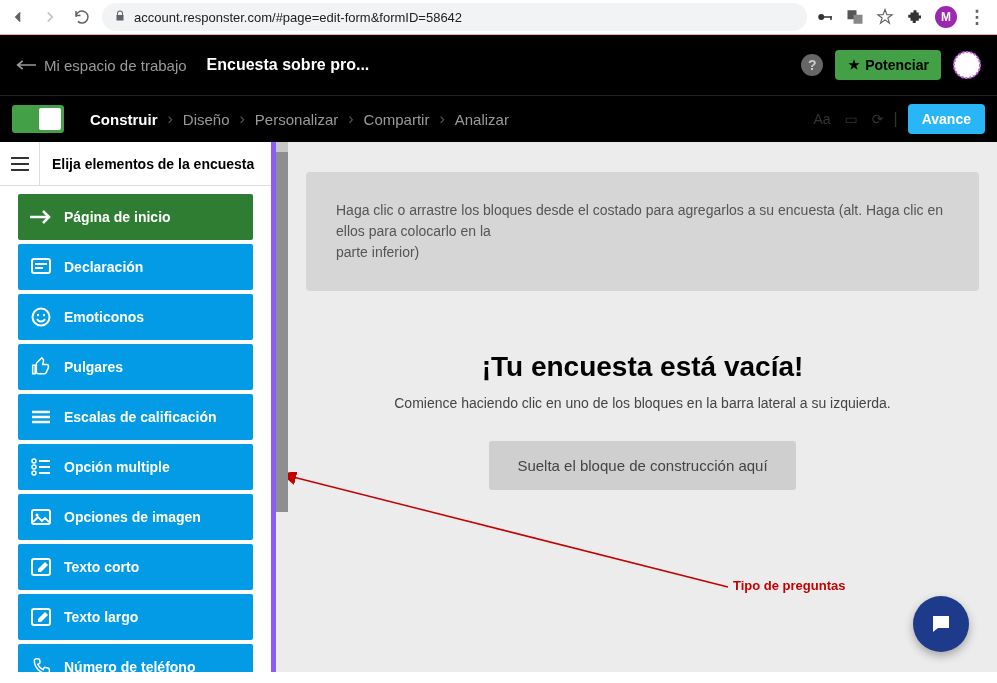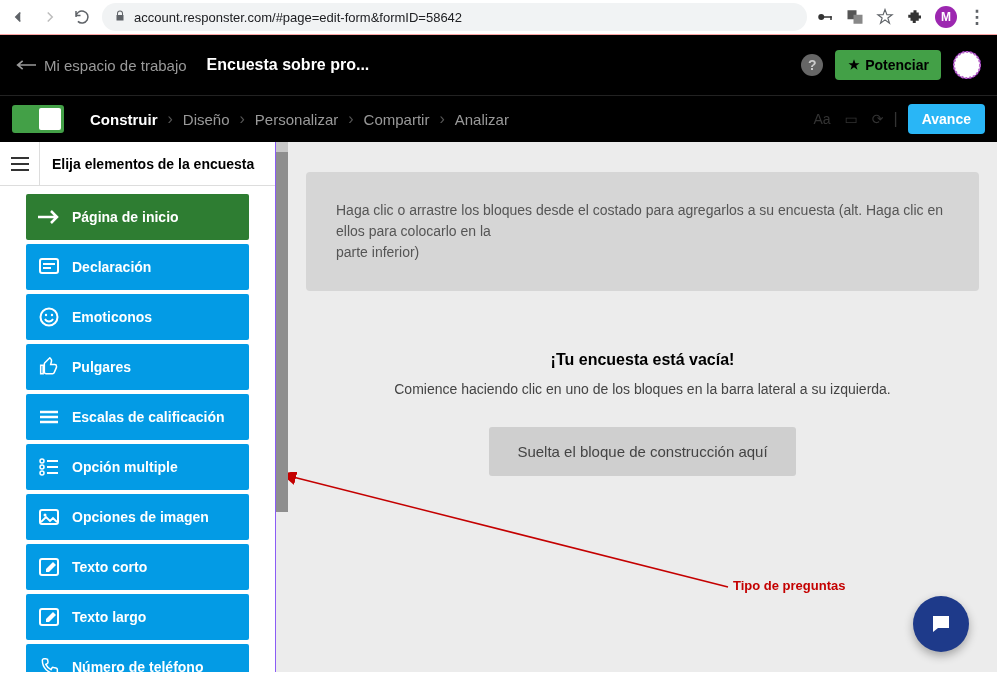--- a/index.html
+++ b/index.html
@@ -32,38 +32,38 @@
   .toggle-sw::after { content: ''; position: absolute; right: 3px; top: 3px; width: 22px; height: 22px; background: #fff; border-radius: 2px; }
   .step { color: #999; font-size: 15px; padding: 0 8px; }
   .step.active { color: #fff; font-weight: bold; }
   .chevron { color: #555; padding: 0 2px; }
   .row2-right { margin-left: auto; display: flex; align-items: center; gap: 10px; }
   .faded-icons { display: flex; gap: 14px; color: #333; font-size: 14px; }
   .avance-btn { background: #29b6f6; color: #fff; font-weight: bold; font-size: 14px; padding: 7px 14px; border-radius: 4px; text-align: center; }
 
   
   .workspace { display: flex; height: calc(683px - 35px - 118px); background: #fff; }
-  .sidebar { width: 276px; border-right: 1px solid #8b5cf6; display: flex; flex-direction: column; background: #fff; }
+  .sidebar { width: 276px; border-right: 5px solid #8b5cf6; display: flex; flex-direction: column; background: #fff; }
   .side-header { display: flex; align-items: center; height: 44px; border-bottom: 1px solid #ddd; }
   .hamburger { width: 40px; display: flex; align-items: center; justify-content: center; border-right: 1px solid #ddd; height: 100%; }
   .side-title { font-size: 14px; font-weight: bold; padding-left: 12px; }
-  .elements { padding: 8px 26px; overflow-y: auto; flex: 1; text-align: center; }
+  .elements { padding: 8px 18px; overflow-y: auto; flex: 1; text-align: center; }
   .el-item { display: flex; align-items: center; gap: 12px; padding: 12px 12px; margin-bottom: 4px; border-radius: 2px; color: #fff; font-size: 14px; font-weight: bold; cursor: pointer; }
   .el-green { background: #2e7d32; }
   .el-blue { background: #039be5; }
   .el-icon { width: 22px; height: 22px; display: flex; align-items: center; justify-content: center; flex-shrink: 0; }
 
   .scrollbar-track { width: 12px; background: #ececec; display: flex; flex-direction: column; }
   .scroll-arrow { height: 10px; background: #c7c7c7; }
   .scroll-thumb { height: 360px; background: #8e8e8e; }
 
   .canvas { flex: 1; background: #ececec; position: relative; padding: 30px 18px; }
   .hint-box { background: #d6d6d6; border-radius: 4px; padding: 28px 30px; color: #555; font-size: 14px; line-height: 1.5; }
   .empty-state { text-align: center; margin-top: 60px; }
-  .empty-title { font-size: 16px; font-weight: bold; color: #000; margin-bottom: 12px; }
+  .empty-title { font-size: 28px; font-weight: bold; color: #000; margin-bottom: 12px; }
   .empty-sub { font-size: 14px; color: #444; margin-bottom: 30px; }
   .drop-btn { display: inline-block; background: #cfcfcf; color: #444; font-size: 15px; font-weight: 500; padding: 16px 28px; border-radius: 3px; text-align: center; }
 
   
   .annotation-line { position: absolute; left: 0; top: 330px; width: 450px; height: 140px; pointer-events: none; }
   .annotation-label { position: absolute; left: 445px; top: 436px; color: #c40000; font-size: 13px; font-weight: bold; }
 
   
   .chat-fab { position: absolute; right: 28px; bottom: 20px; width: 56px; height: 56px; border-radius: 50%; background: #1e3a8a; display: flex; align-items: center; justify-content: center; box-shadow: 0 4px 10px rgba(0,0,0,.3); }
   .chat-fab svg { fill: #fff; }

